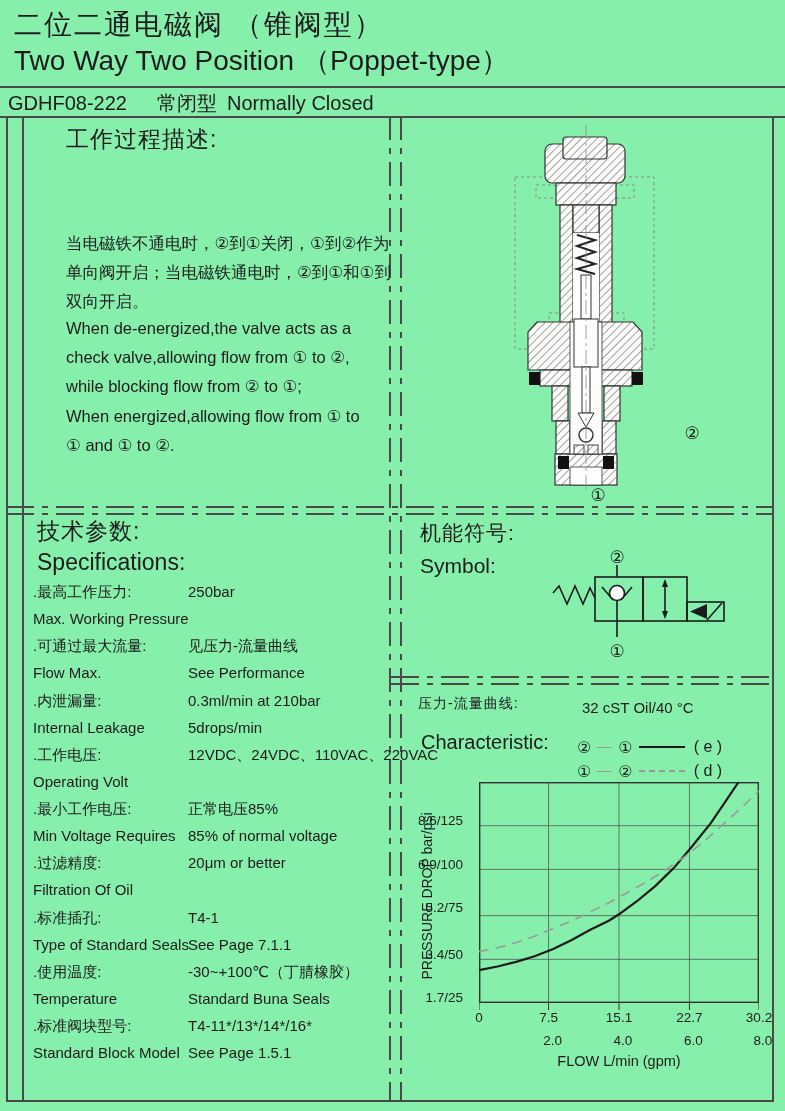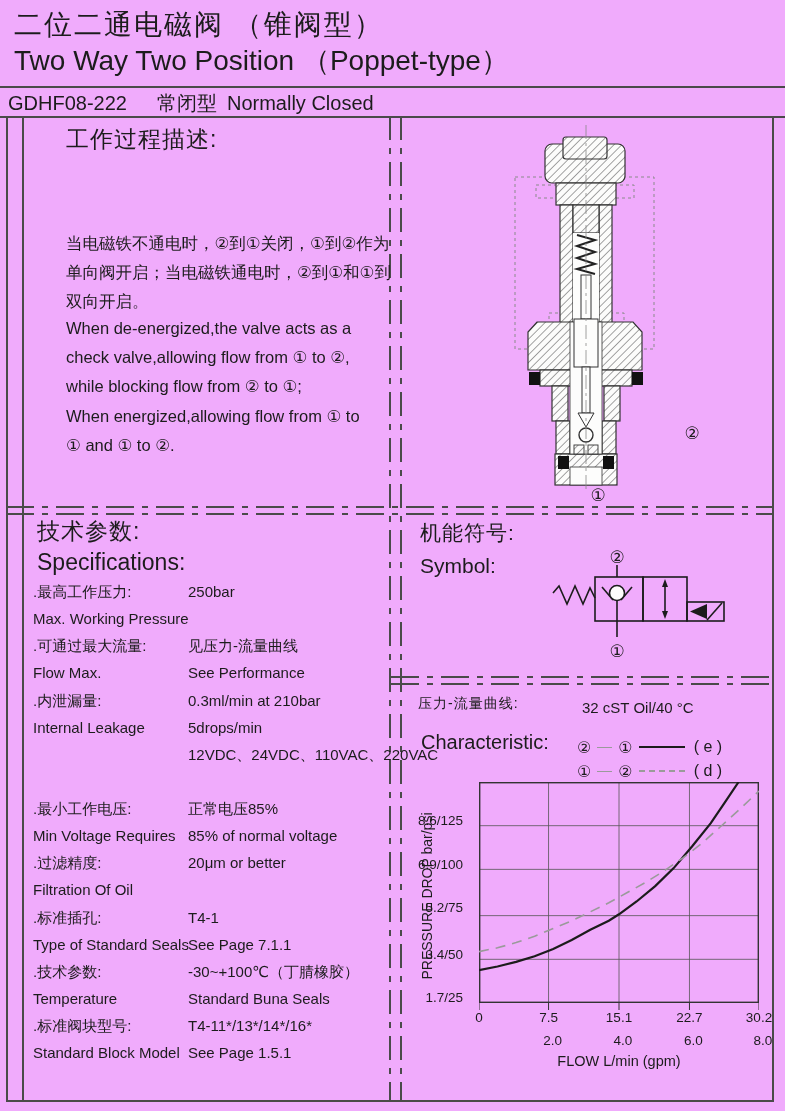--- a/index.html
+++ b/index.html
@@ -1,17 +1,17 @@
 <!DOCTYPE html>
 <html><head>
 <meta charset="utf-8">
 <style>
   html,body{margin:0;padding:0;background:#e8e8e8;}
   .page{
-    position:relative;width:785px;height:1111px;background:#f0abfc;
+    position:relative;width:785px;height:1111px;background:#86efac;
     font-family:"Liberation Sans","DejaVu Sans",sans-serif;color:#1c1c1c;
     overflow:hidden;margin:0 auto;
   }
   .abs{position:absolute;}
   .hline{position:absolute;background:#4a4a4a;height:2px;}
   .vline{position:absolute;background:#4a4a4a;width:1.5px;}
   .vdash{position:absolute;width:1.5px;
     background:repeating-linear-gradient(180deg,#4a4a4a 0 24px,transparent 24px 32px,#4a4a4a 32px 38px,transparent 38px 46px);}
   .hdash{position:absolute;height:1.5px;
     background:repeating-linear-gradient(90deg,#4a4a4a 0 28px,transparent 28px 36px,#4a4a4a 36px 42px,transparent 42px 50px);}
@@ -159,20 +159,24 @@
       <div class="lab">
           <div>.内泄漏量:</div>
           <div>Internal Leakage</div>
         </div>
       <div class="val">
           <div>0.3ml/min at 210bar</div>
           <div>5drops/min</div>
         </div>
     </div>
     <div class="spec-row">
+      <div class="lab">
+          <div>.工作电压:</div>
+          <div>Operating Volt</div>
+        </div>
       <div class="val">
           <div>12VDC、24VDC、110VAC、220VAC</div>
           <div></div>
         </div>
     </div>
     <div class="spec-row">
       <div class="lab">
           <div>.最小工作电压:</div>
           <div>Min Voltage Requires</div>
         </div>
@@ -196,21 +200,21 @@
           <div>.标准插孔:</div>
           <div>Type of Standard Seals</div>
         </div>
       <div class="val">
           <div>T4-1</div>
           <div>See Page 7.1.1</div>
         </div>
     </div>
     <div class="spec-row">
       <div class="lab">
-          <div>.技术参数:</div>
+          <div>.使用温度:</div>
           <div>Temperature</div>
         </div>
       <div class="val">
           <div>-30~+100℃（丁腈橡胶）</div>
           <div>Standard Buna Seals</div>
         </div>
     </div>
     <div class="spec-row">
       <div class="lab">
           <div>.标准阀块型号:</div>

